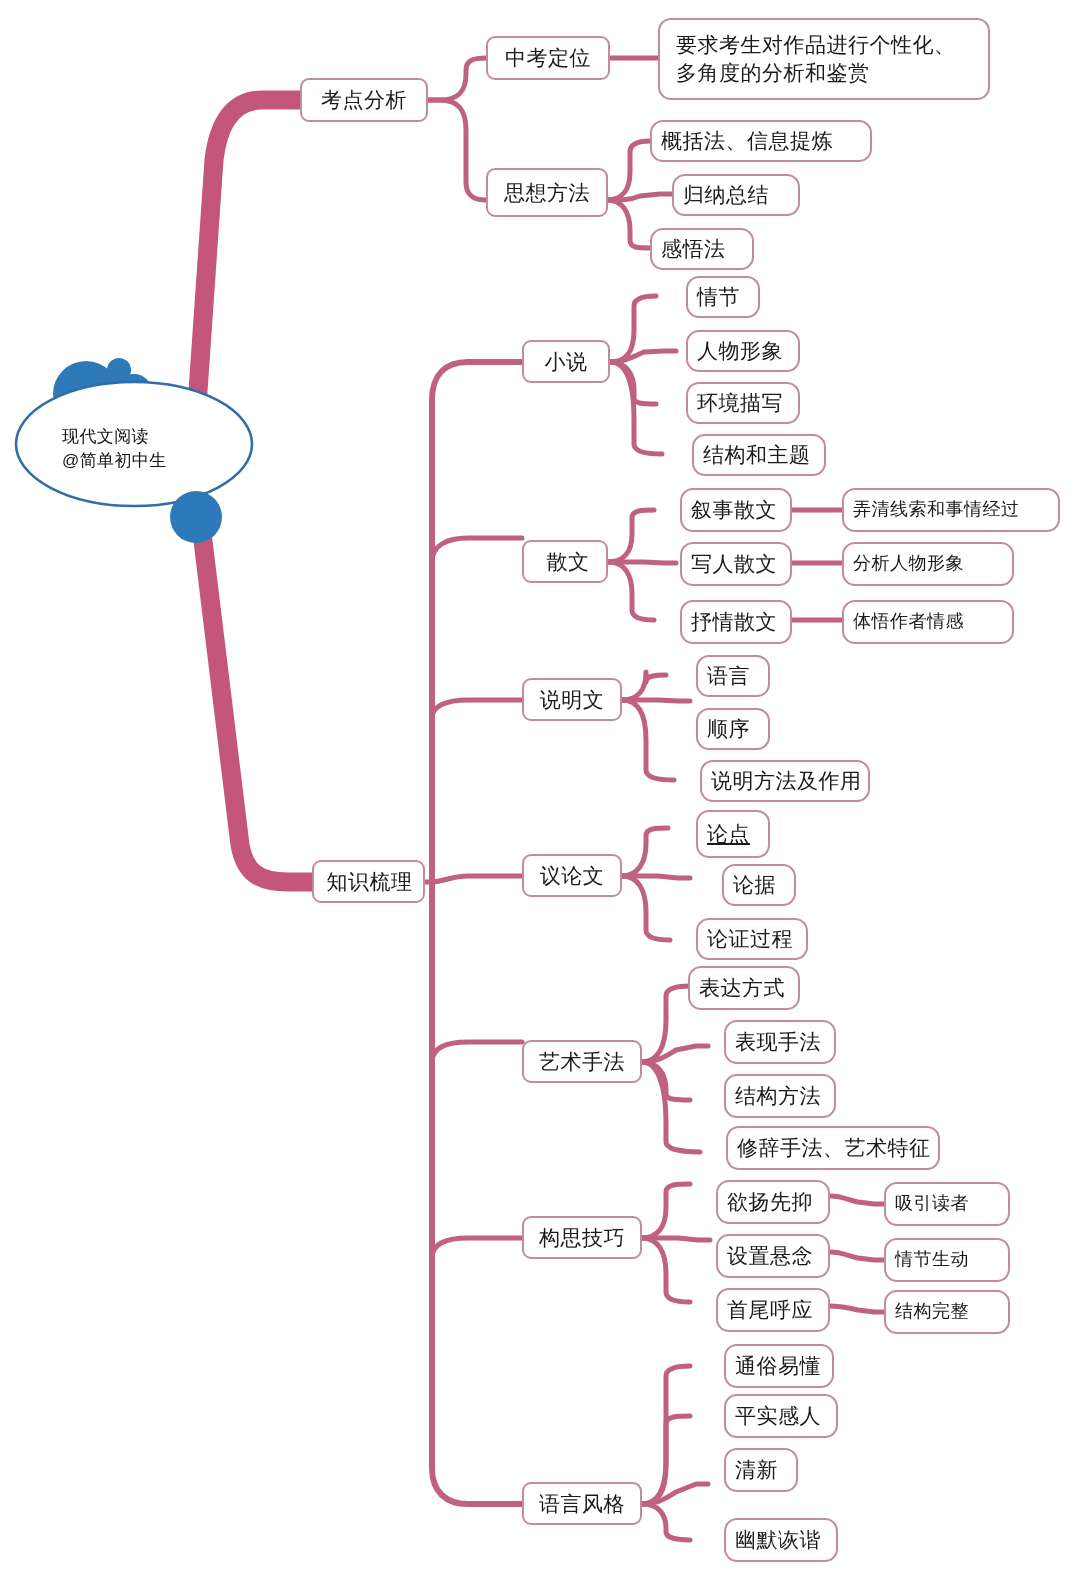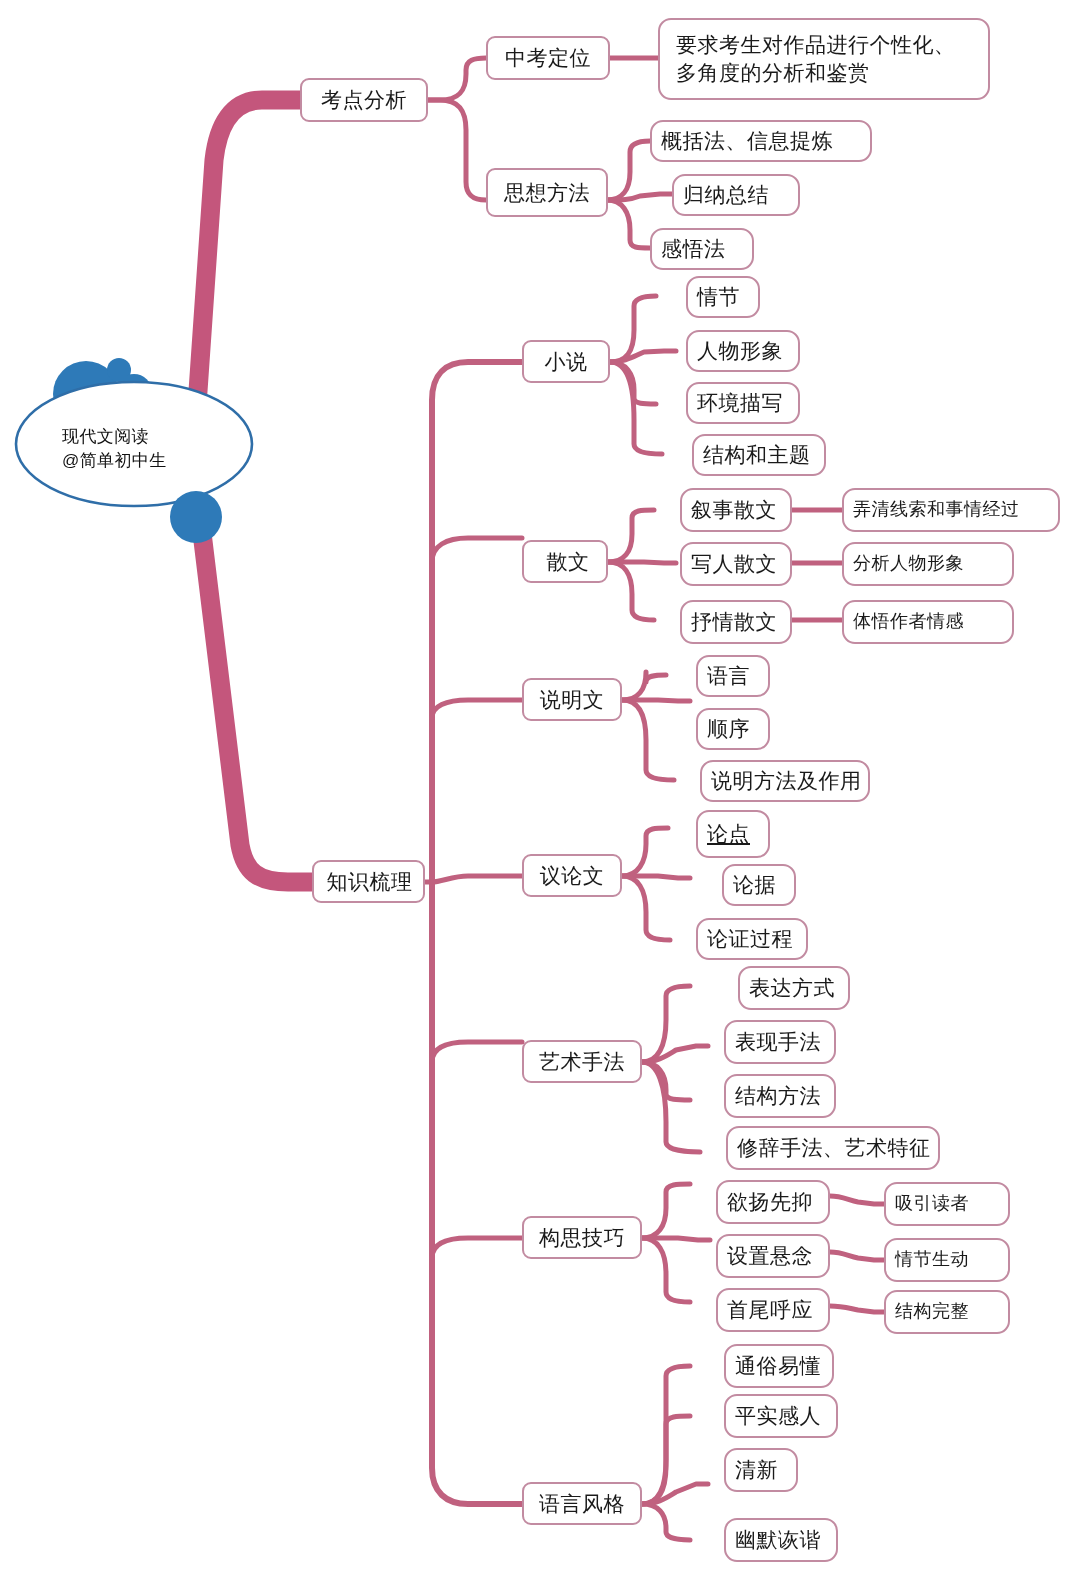--- a/index.html
+++ b/index.html
@@ -193,21 +193,21 @@
   <div class="node lvl4" style="left:842px; top:600px; width:172px; height:44px;">体悟作者情感</div>
 
   <div class="node lvl3" style="left:696px; top:655px; width:74px; height:42px;">语言</div>
   <div class="node lvl3" style="left:696px; top:708px; width:74px; height:42px;">顺序</div>
   <div class="node lvl3" style="left:700px; top:760px; width:170px; height:42px;">说明方法及作用</div>
 
   <div class="node lvl3" style="left:696px; top:810px; width:74px; height:48px;text-decoration:underline;">论点</div>
   <div class="node lvl3" style="left:696px; top:864px; width:74px; height:42px;margin-left:26px;">论据</div>
   <div class="node lvl3" style="left:696px; top:918px; width:112px; height:42px;">论证过程</div>
 
-  <div class="node lvl3" style="left:738px; top:966px; width:112px; height:44px;">表达方式</div>
+  <div class="node lvl3" style="left:688px; top:966px; width:112px; height:44px;">表达方式</div>
   <div class="node lvl3" style="left:724px; top:1020px; width:112px; height:44px;">表现手法</div>
   <div class="node lvl3" style="left:724px; top:1074px; width:112px; height:44px;">结构方法</div>
   <div class="node lvl3" style="left:726px; top:1126px; width:214px; height:44px;">修辞手法、艺术特征</div>
 
   <div class="node lvl3" style="left:716px; top:1180px; width:114px; height:44px;">欲扬先抑</div>
   <div class="node lvl3" style="left:716px; top:1234px; width:114px; height:44px;">设置悬念</div>
   <div class="node lvl3" style="left:716px; top:1288px; width:114px; height:44px;">首尾呼应</div>
 
   <div class="node lvl4" style="left:884px; top:1182px; width:126px; height:44px;">吸引读者</div>
   <div class="node lvl4" style="left:884px; top:1238px; width:126px; height:44px;">情节生动</div>

